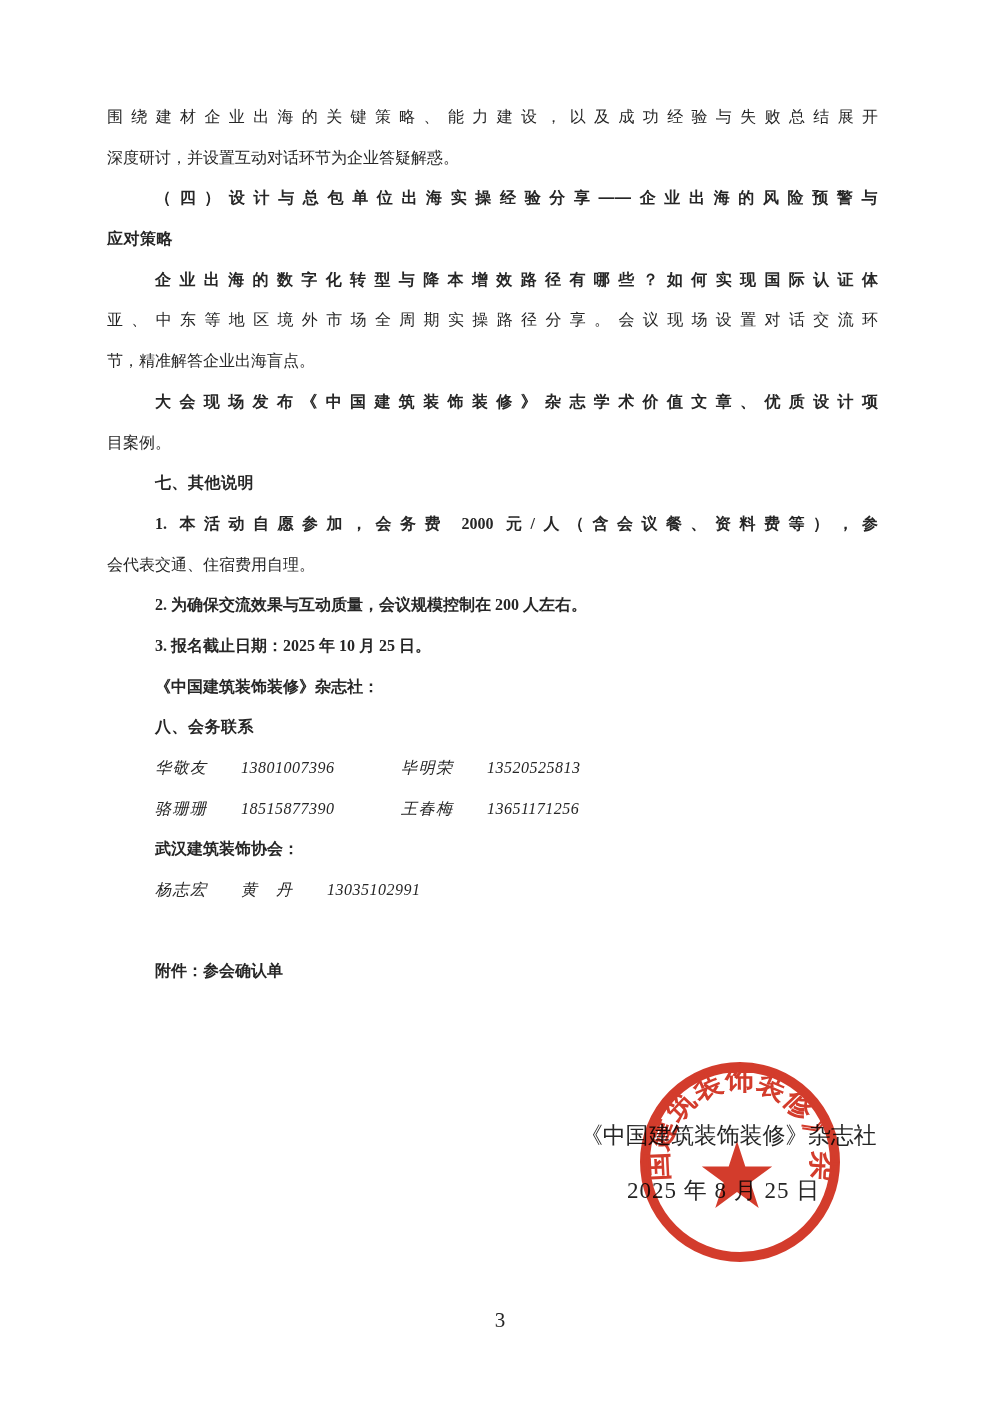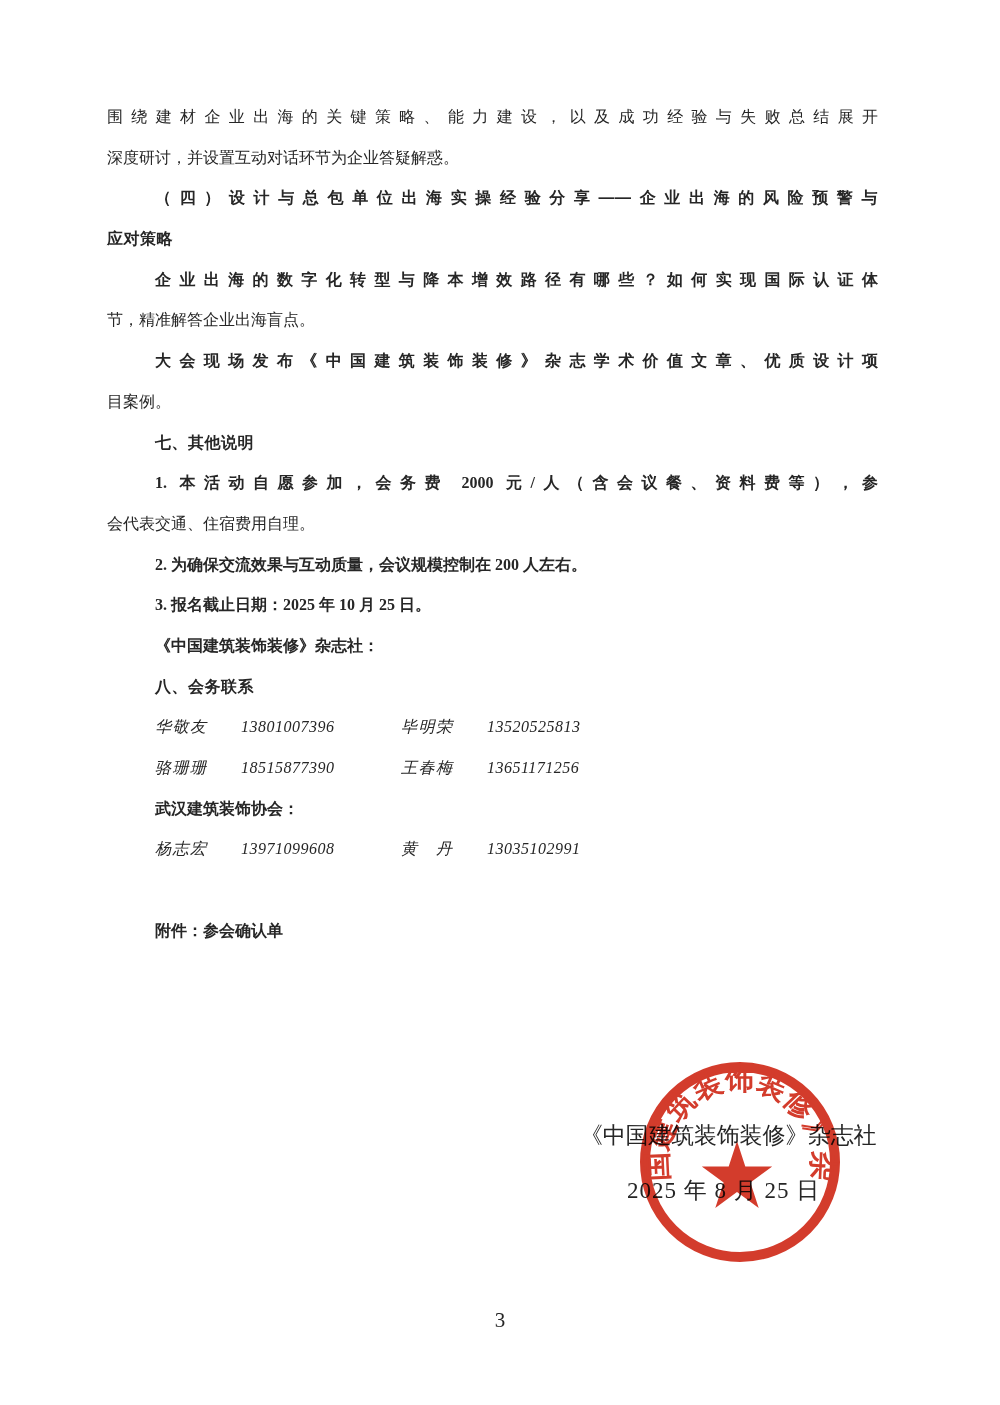--- a/index.html
+++ b/index.html
@@ -62,20 +62,21 @@
 <body>
 
 <div class="page">
 
   <div class="doc-body">
       <div class="line justify">围绕建材企业出海的关键策略、能力建设，以及成功经验与失败总结展开</div>
       <div class="line">深度研讨，并设置互动对话环节为企业答疑解惑。</div>
       <div class="line heading indent justify">（四）设计与总包单位出海实操经验分享——企业出海的风险预警与</div>
       <div class="line heading">应对策略</div>
       <div class="line indent justify">企业出海的数字化转型与降本增效路径有哪些？如何实现国际认证体</div>
+      <div class="line justify">亚、中东等地区境外市场全周期实操路径分享。会议现场设置对话交流环</div>
       <div class="line">节，精准解答企业出海盲点。</div>
       <div class="line indent justify">大会现场发布《中国建筑装饰装修》杂志学术价值文章、优质设计项</div>
       <div class="line">目案例。</div>
       <div class="line heading indent">七、其他说明</div>
       <div class="line indent justify">1. 本活动自愿参加，会务费 2000 元/人（含会议餐、资料费等），参</div>
       <div class="line">会代表交通、住宿费用自理。</div>
       <div class="line indent">2. 为确保交流效果与互动质量，会议规模控制在 200 人左右。</div>
       <div class="line indent">3. 报名截止日期：2025 年 10 月 25 日。</div>
       <div class="line indent">《中国建筑装饰装修》杂志社：</div>
       <div class="line heading indent">八、会务联系</div>
@@ -87,21 +88,20 @@
       </div>
       <div class="line contacts">
         <span class="c-name c-first">骆珊珊</span>
         <span class="c-phone">18515877390</span>
         <span class="c-name">王春梅</span>
         <span class="c-phone c-last">13651171256</span>
       </div>
       <div class="line indent">武汉建筑装饰协会：</div>
       <div class="line contacts">
         <span class="c-name c-first">杨志宏</span>
-        <span class="c-phone">13971099608</span>
         <span class="c-name">黄　丹</span>
         <span class="c-phone c-last">13035102991</span>
       </div>
       <div class="line blank"></div>
       <div class="line indent">附件：参会确认单</div>
     </div>
 
   <div class="sig-org">《中国建筑装饰装修》杂志社</div>
   <div class="sig-date">2025 年 8 月 25 日</div>
 

